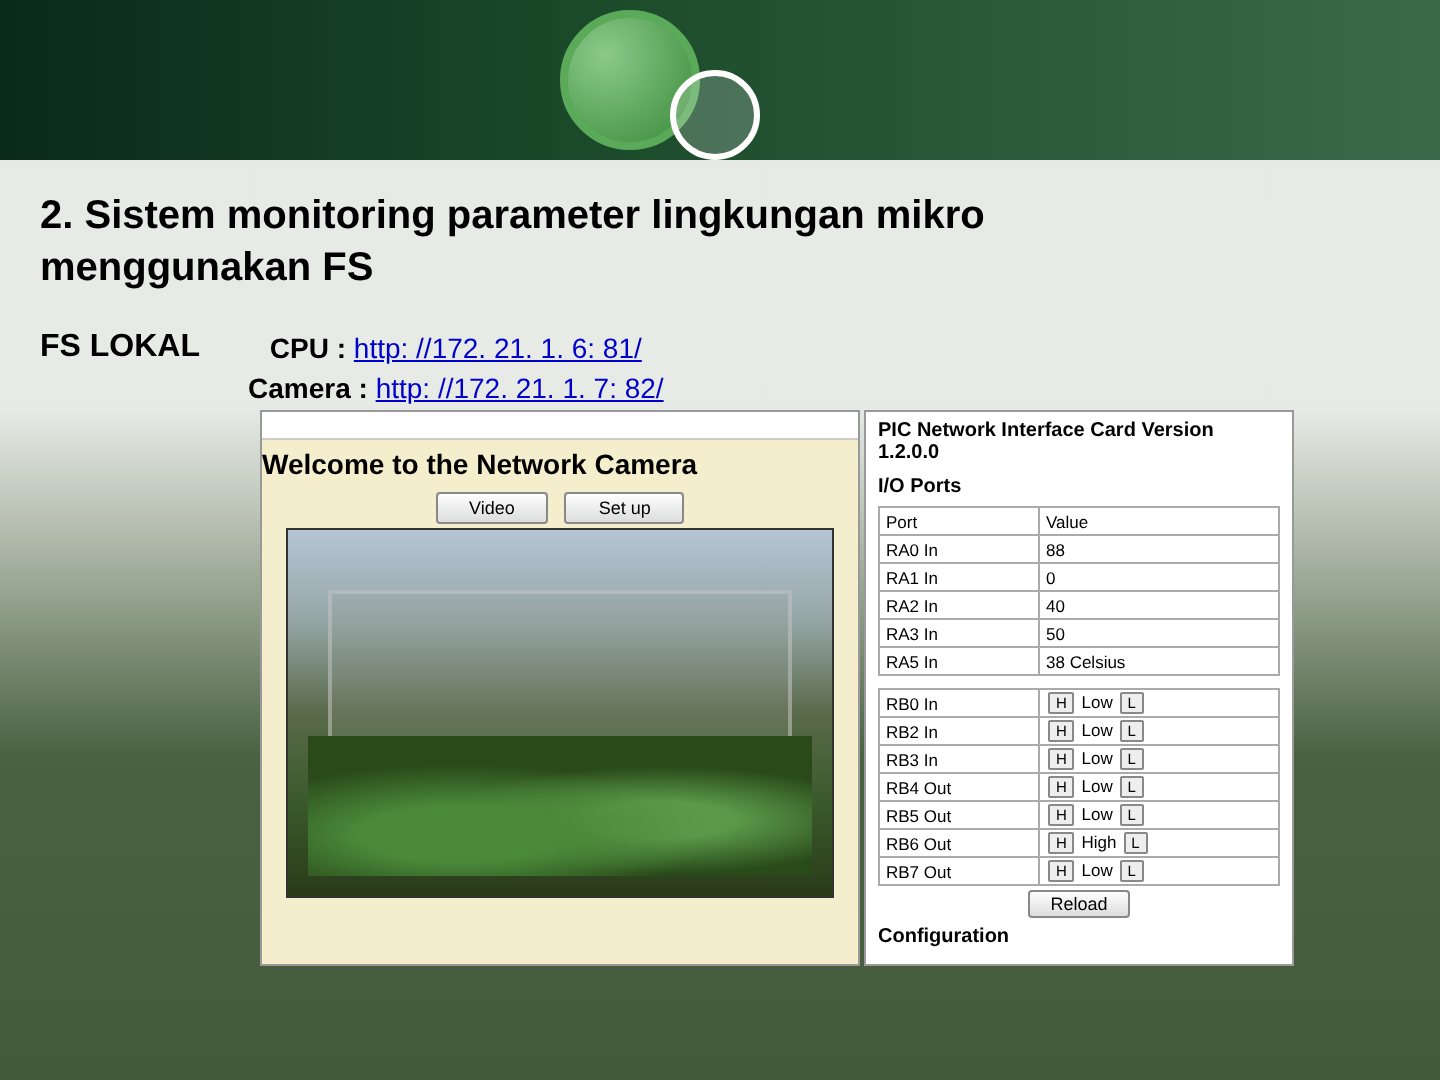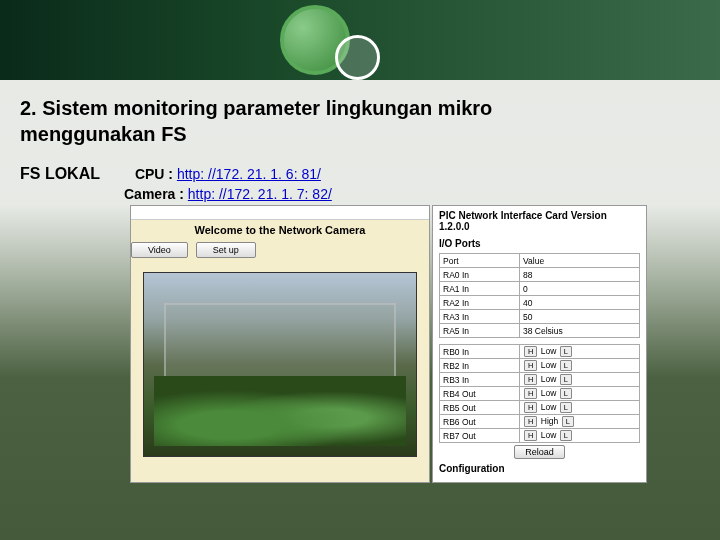--- a/index.html
+++ b/index.html
@@ -93,30 +93,30 @@
     background: #f5eecd;
     border: 1px solid #999;
     font-size: 10px;
   }
   .panel-camera .topbar {
     height: 14px;
     background: #fff;
     border-bottom: 1px solid #ccc;
   }
   .panel-camera .welcome {
-    text-align: center;
-    font-weight: bold;
-    font-size: 11px;
+    font-weight: bold;
+    font-size: 14px;
     padding: 4px 0;
     color: #000;
   }
   .panel-camera .btns {
     display: flex;
+    justify-content: center;
     gap: 8px;
-    padding: 2px 0 14px;
+    padding: 2px 0 2px;
   }
   .panel-camera .btn {
     border: 1px solid #888;
     background: linear-gradient(#fefefe, #ddd);
     font-size: 9px;
     padding: 2px 16px;
     border-radius: 2px;
     cursor: pointer;
   }
   .panel-camera .video {

